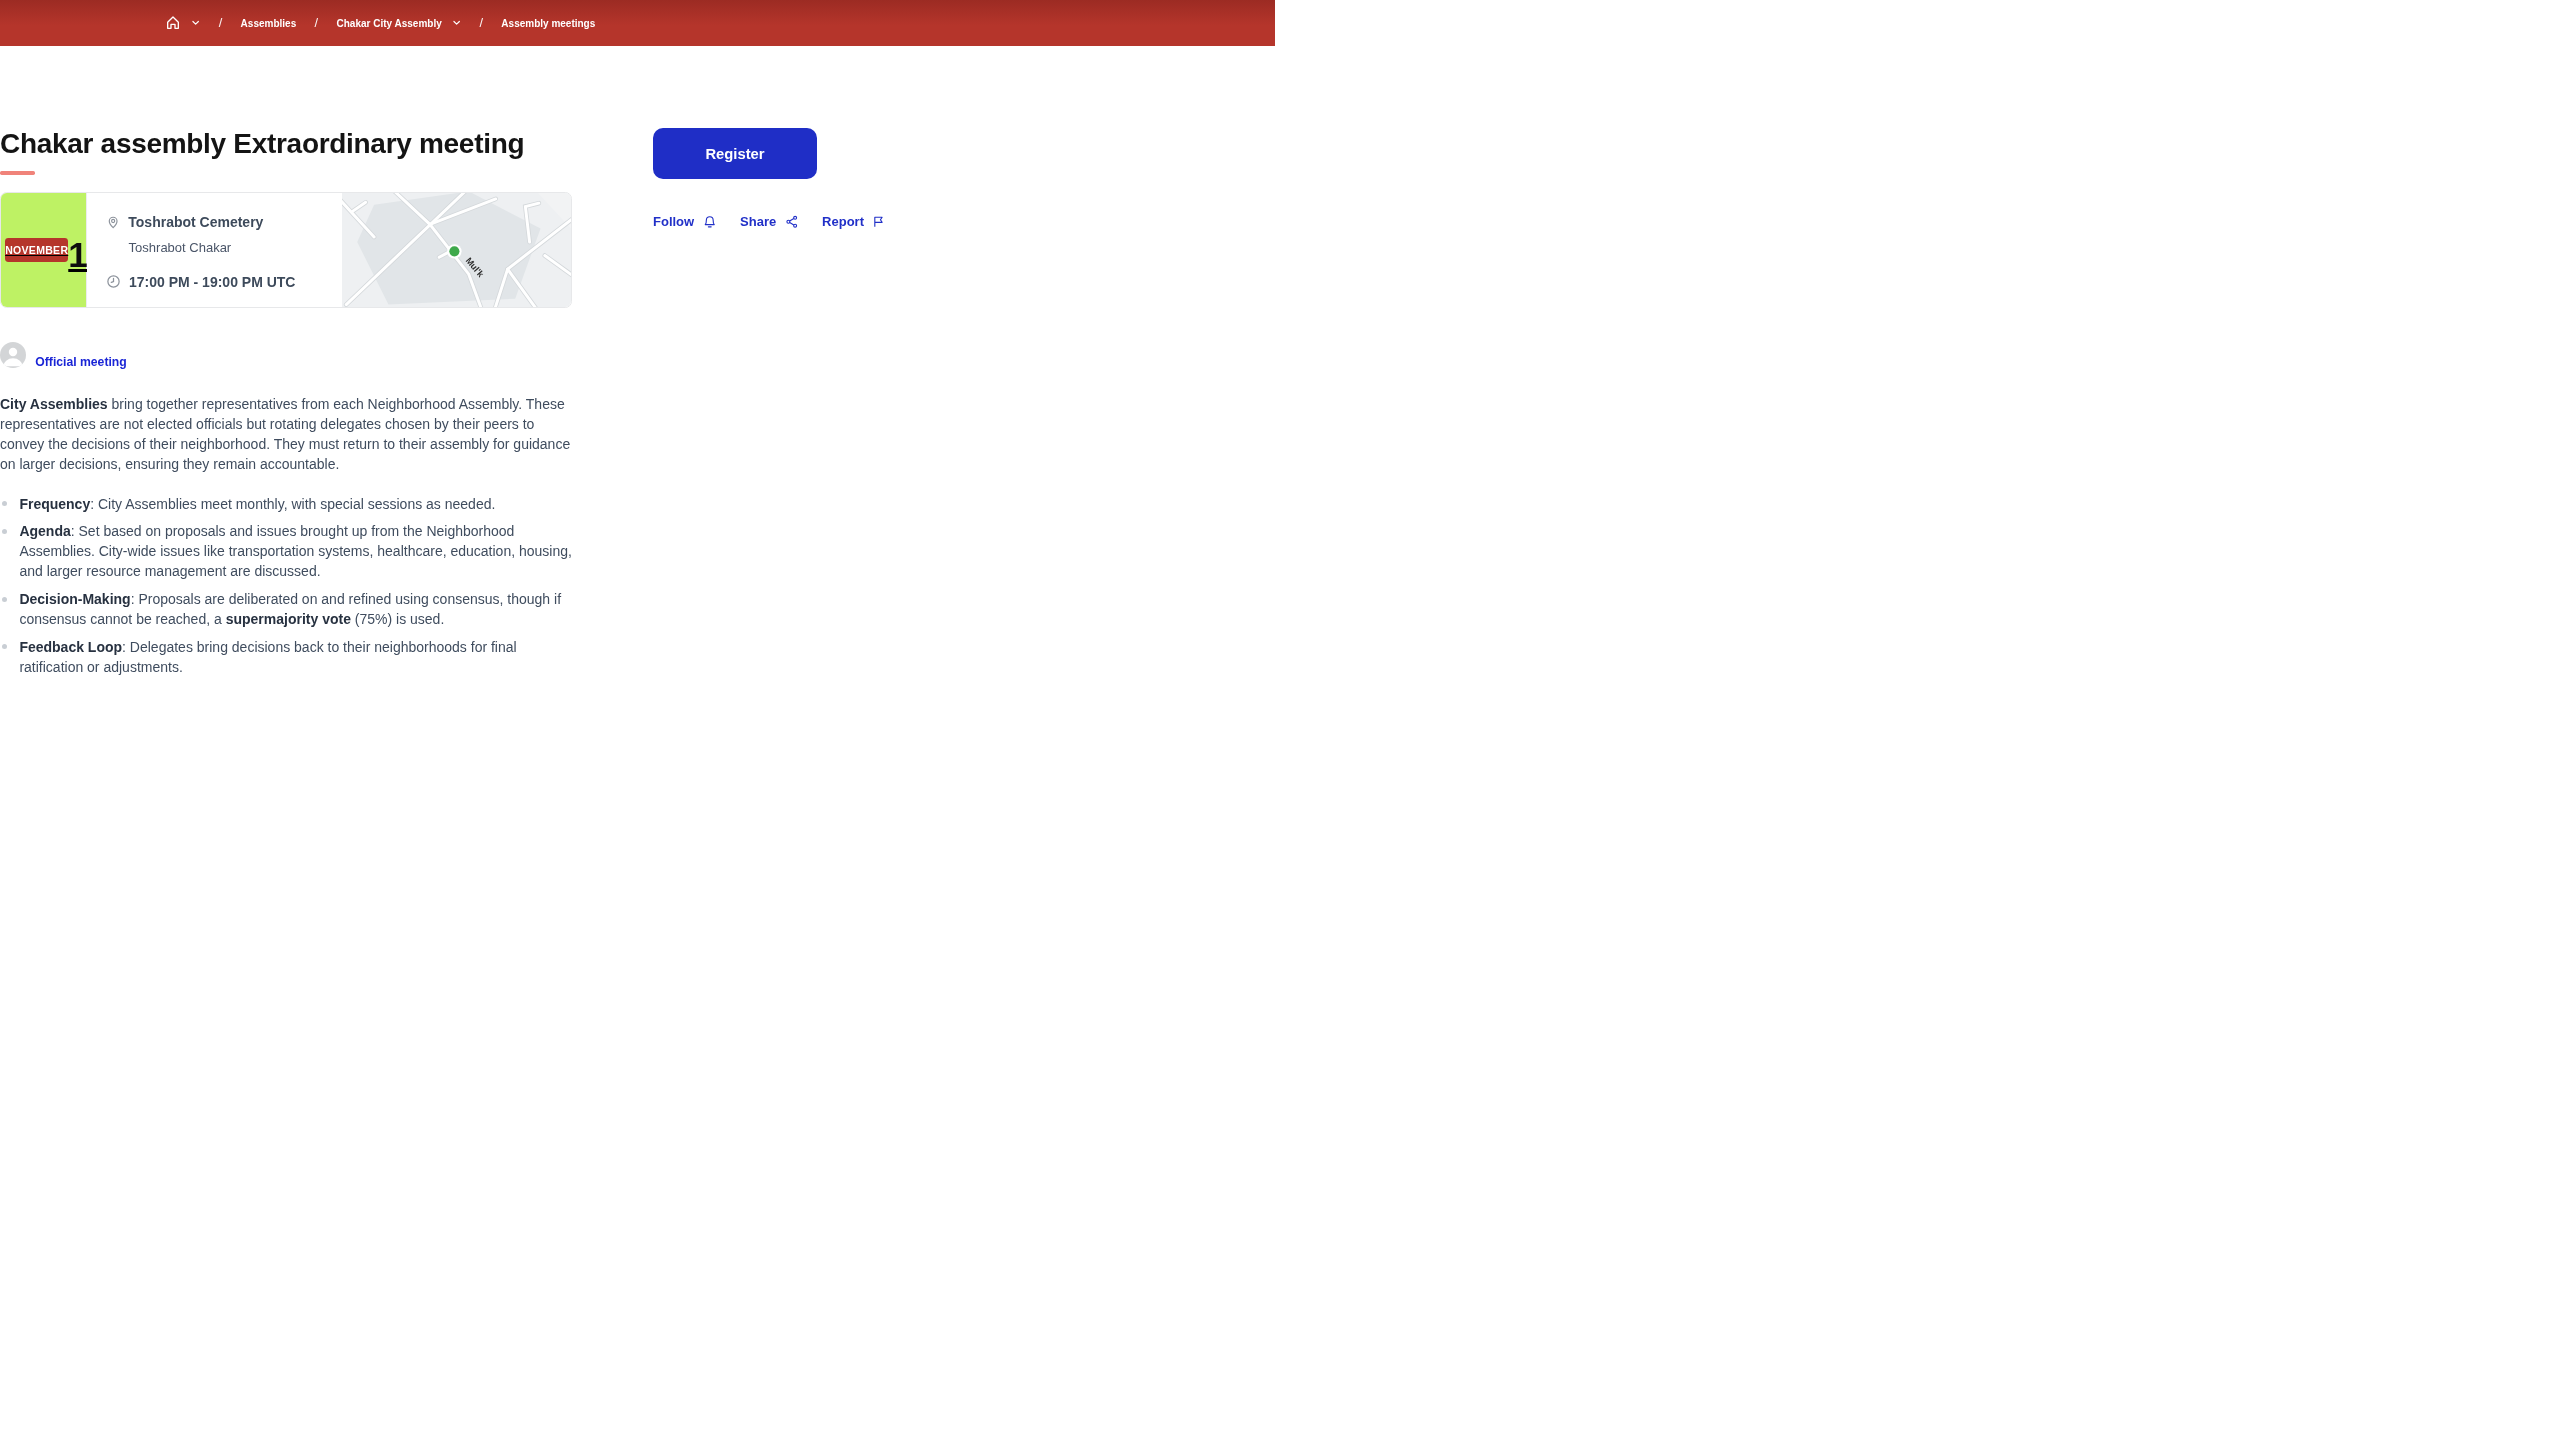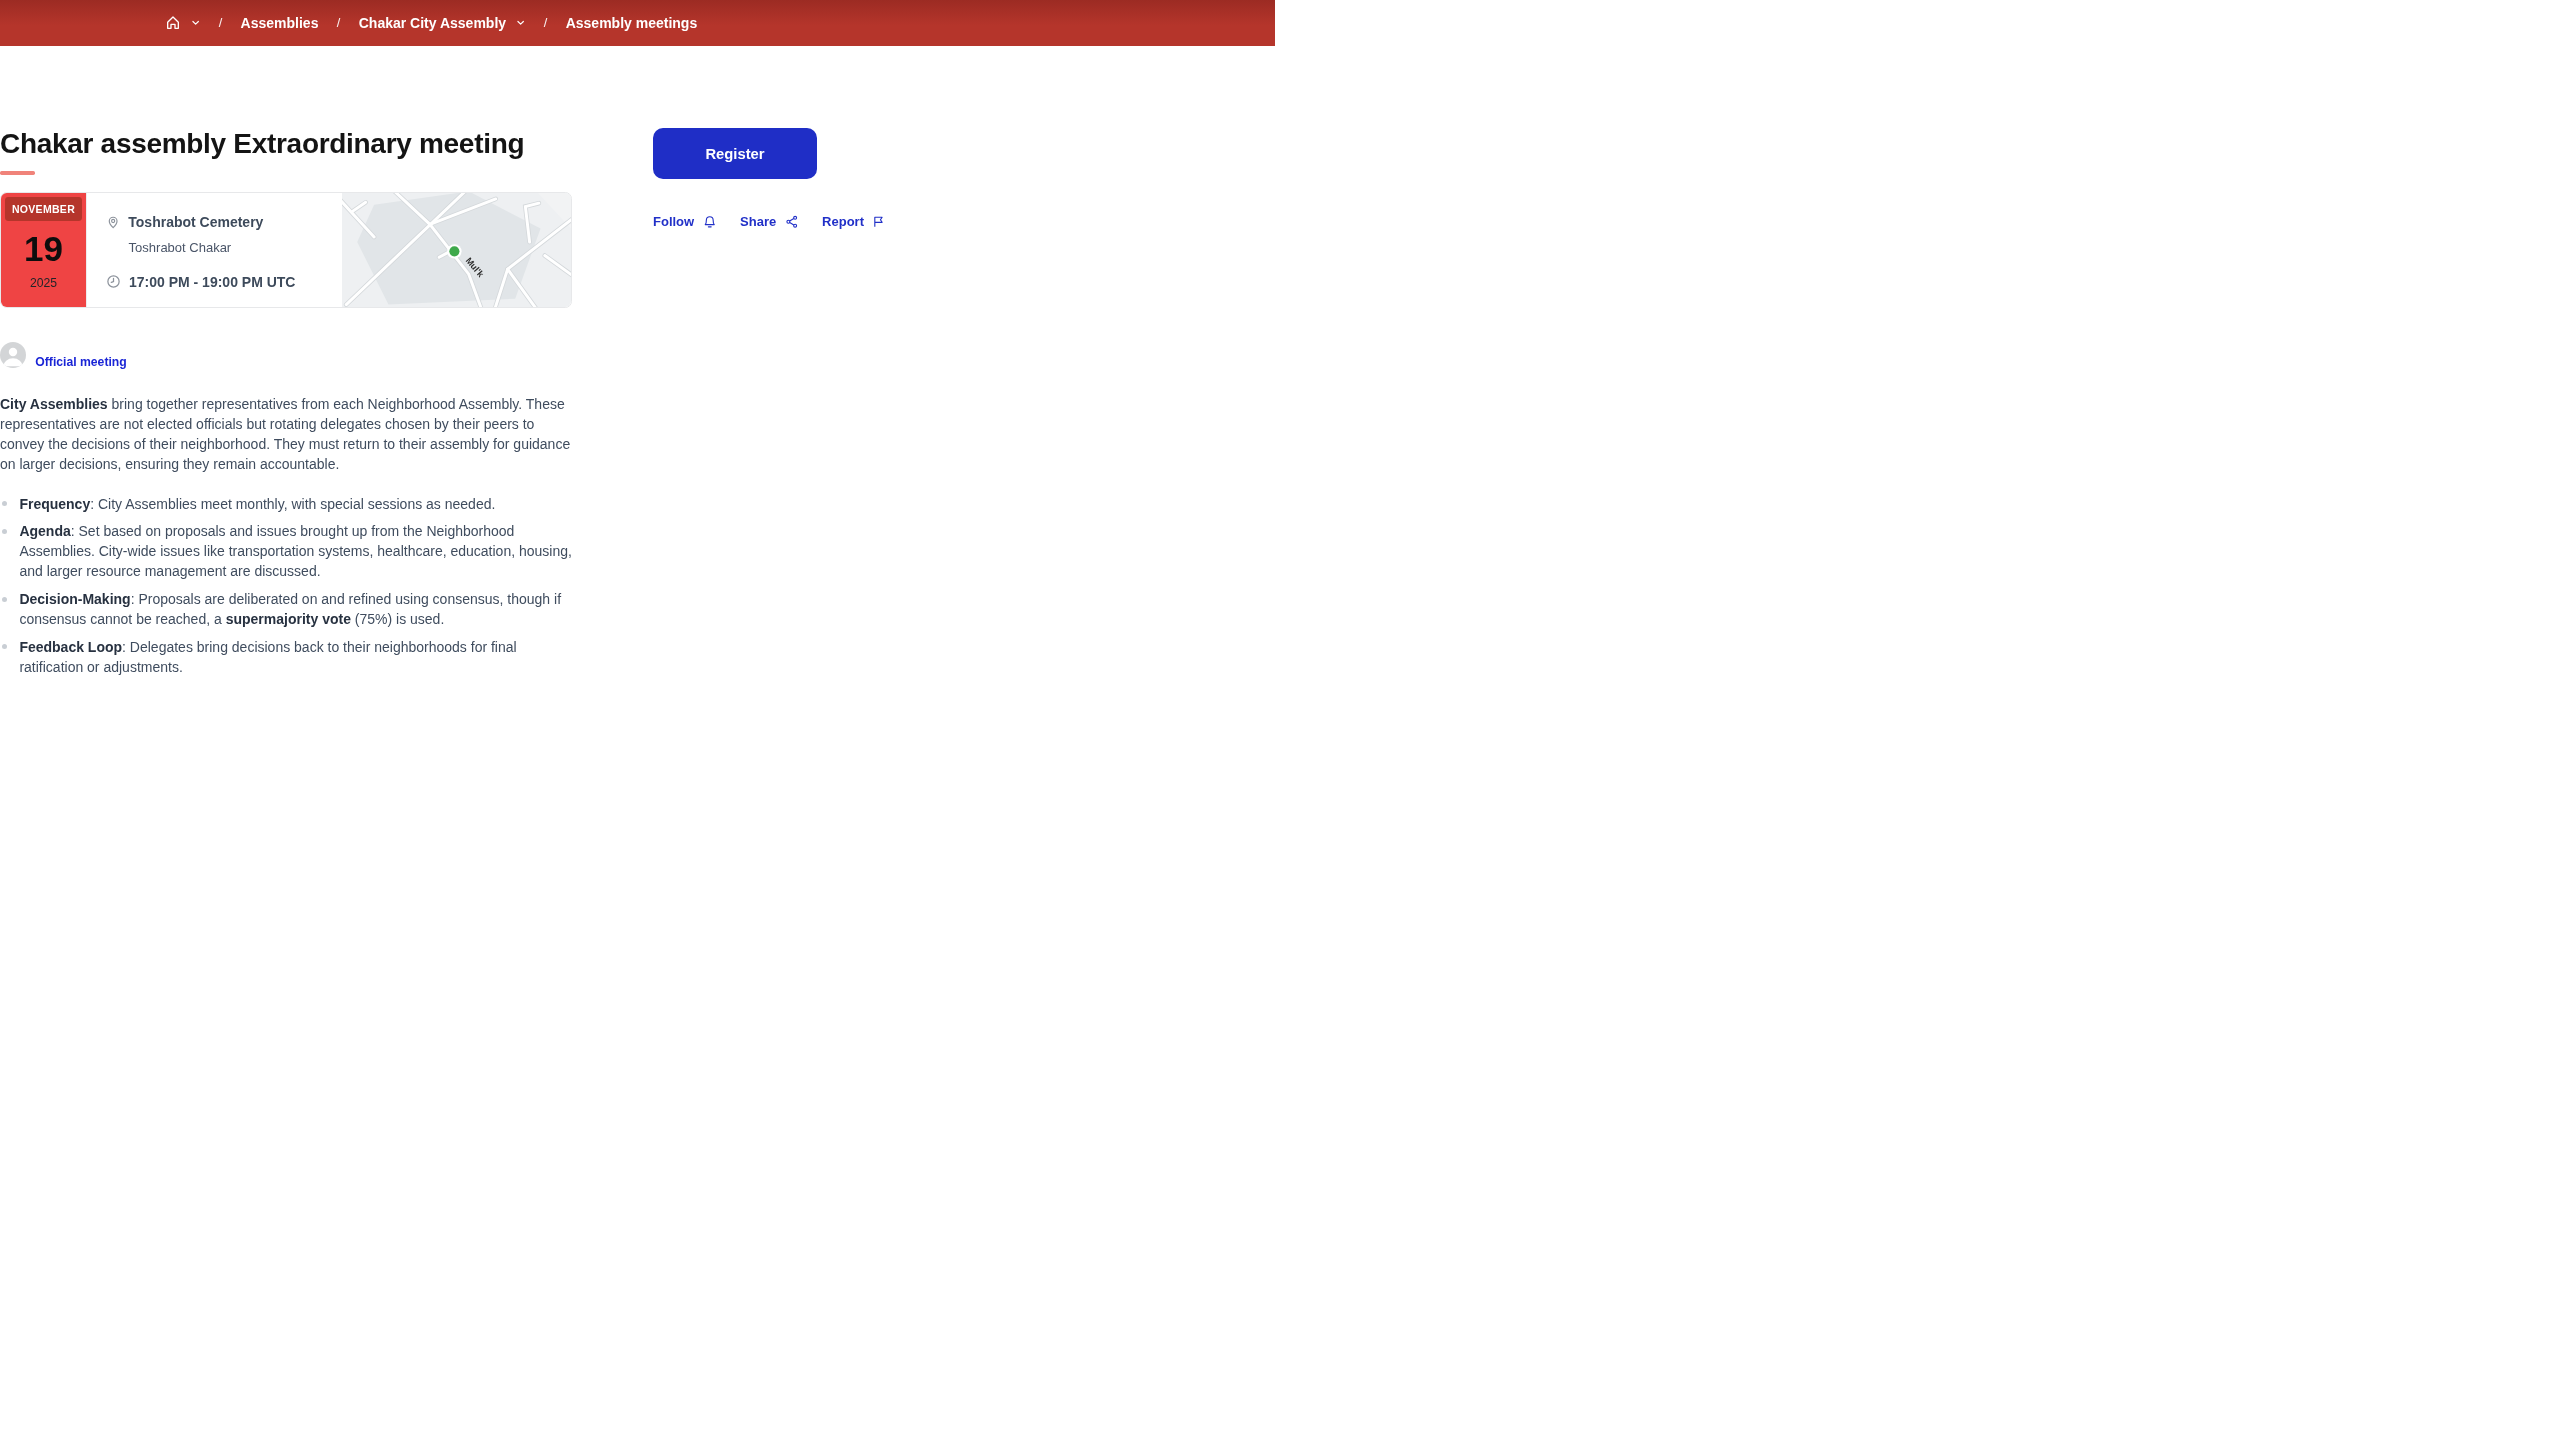--- a/index.html
+++ b/index.html
@@ -7,21 +7,21 @@
               font-family:"Liberation Sans","DejaVu Sans",sans-serif; }
 
   
   .topbar {
     height:46px; width:100%;
     background:linear-gradient(to bottom, #9c2b23 0%, #b5352b 55%, #b5352b 100%);
     display:flex; align-items:center;
     padding-left:165px;
   }
   .crumbs { display:flex; align-items:center; gap:10px; color:#ffffff; }
-  .crumb-link { color:#ffffff; font-size:14px; font-weight:600; text-decoration:none; cursor:pointer; }
+  .crumb-link { color:#ffffff; font-size:10px; font-weight:600; text-decoration:none; cursor:pointer; }
   .crumb-sep { font-size:12.7px; font-weight:400; opacity:.95; padding:0 8.4px; }
   .crumb-icon-btn { display:flex; align-items:center; cursor:pointer; color:#fff; }
   .crumbs svg { display:block; }
 
   
   .content { display:flex; }
   .main-col { width:572px; }
   .side-col { width:169px; margin-left:81px; }
 
   
@@ -35,23 +35,24 @@
     background:#f0837a; margin-top:10px;
   }
 
   
   .event-card {
     margin-top:17px; width:572px; height:116px;
     border:0.8px solid #e7e8ea; border-radius:6.7px;
     display:flex; overflow:hidden; background:#ffffff;
   }
   .date-block {
-    width:86px; background:#ef4444; border-right:0.8px solid #ececee;
-    display:flex; flex-direction:column; align-items:center; flex-shrink:0;
+    width:86px; background:#bef264; border-right:0.8px solid #ececee;
+    display:flex; align-items:center; flex-shrink:0;
     padding:4.2px;
+    text-decoration:underline;
   }
   .month-badge {
     width:100%; height:24.5px; border-radius:3.4px; background:#b5352b;
     color:#ffffff; font-size:10.5px; font-weight:700; letter-spacing:0.3px;
     display:flex; align-items:center; justify-content:center;
   }
   .day-number { font-size:35px; font-weight:800; color:#0d0d0d; line-height:1; margin-top:10px; }
   .year-number { font-size:12.2px; color:#222428; margin-top:10px; }
 
   .event-info { flex:1; padding:21px 0 0 18.6px; background:#fff; }

